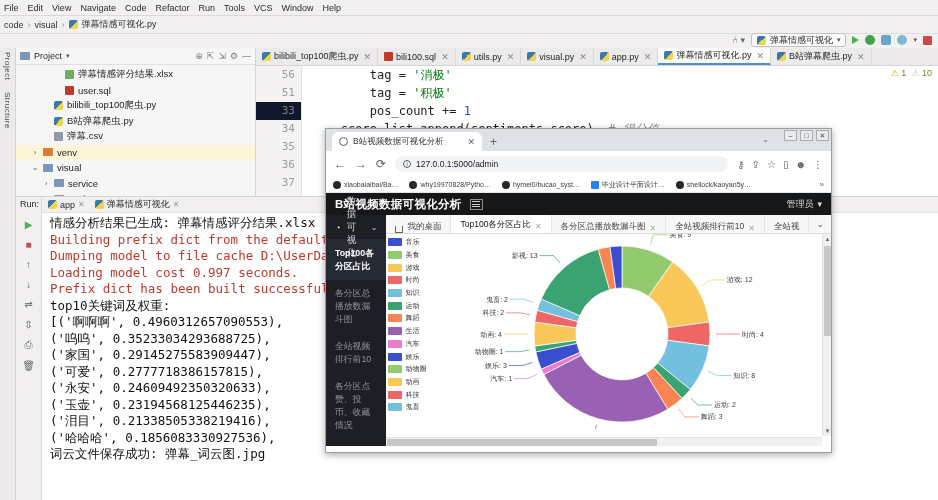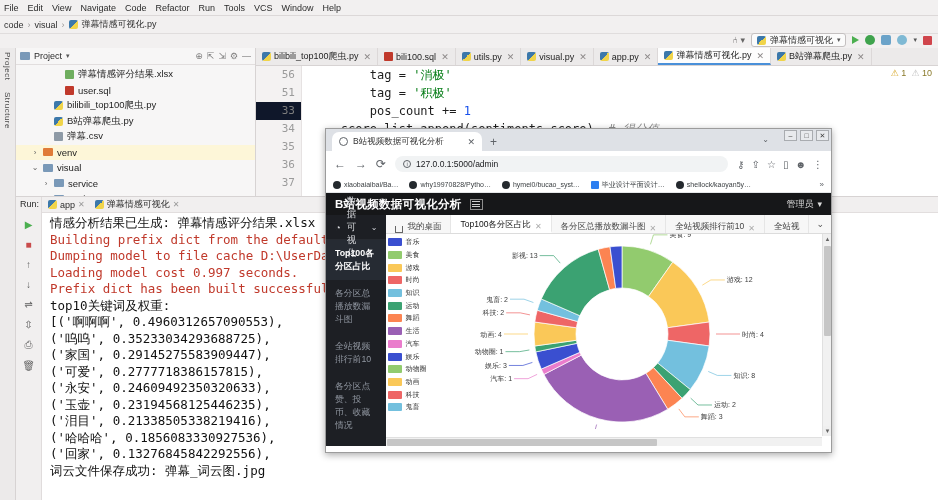--- a/index.html
+++ b/index.html
@@ -441,21 +441,20 @@
         <div class="c-red">Prefix dict has been built successfully.</div>
         <div class="c-black">top10关键词及权重:</div>
         <div class="c-black">[('啊啊啊', 0.4960312657090553),</div>
         <div class="c-black"> ('呜呜', 0.35233034293688725),</div>
         <div class="c-black"> ('家国', 0.29145275583909447),</div>
         <div class="c-black"> ('可爱', 0.2777718386157815),</div>
         <div class="c-black"> ('永安', 0.24609492350320633),</div>
         <div class="c-black"> ('玉壶', 0.23194568125446235),</div>
         <div class="c-black"> ('泪目', 0.21338505338219416),</div>
         <div class="c-black"> ('哈哈哈', 0.1856083330927536),</div>
-        <div class="c-black"> ('回家', 0.13276845842292556),</div>
         <div class="c-black">词云文件保存成功: 弹幕_词云图.jpg</div>
       </div>
   </div>
 </div>
 
 <div id="browser">
 
   <div class="b-chrometop">
     <div class="b-tab">
       <span class="globe"></span>

